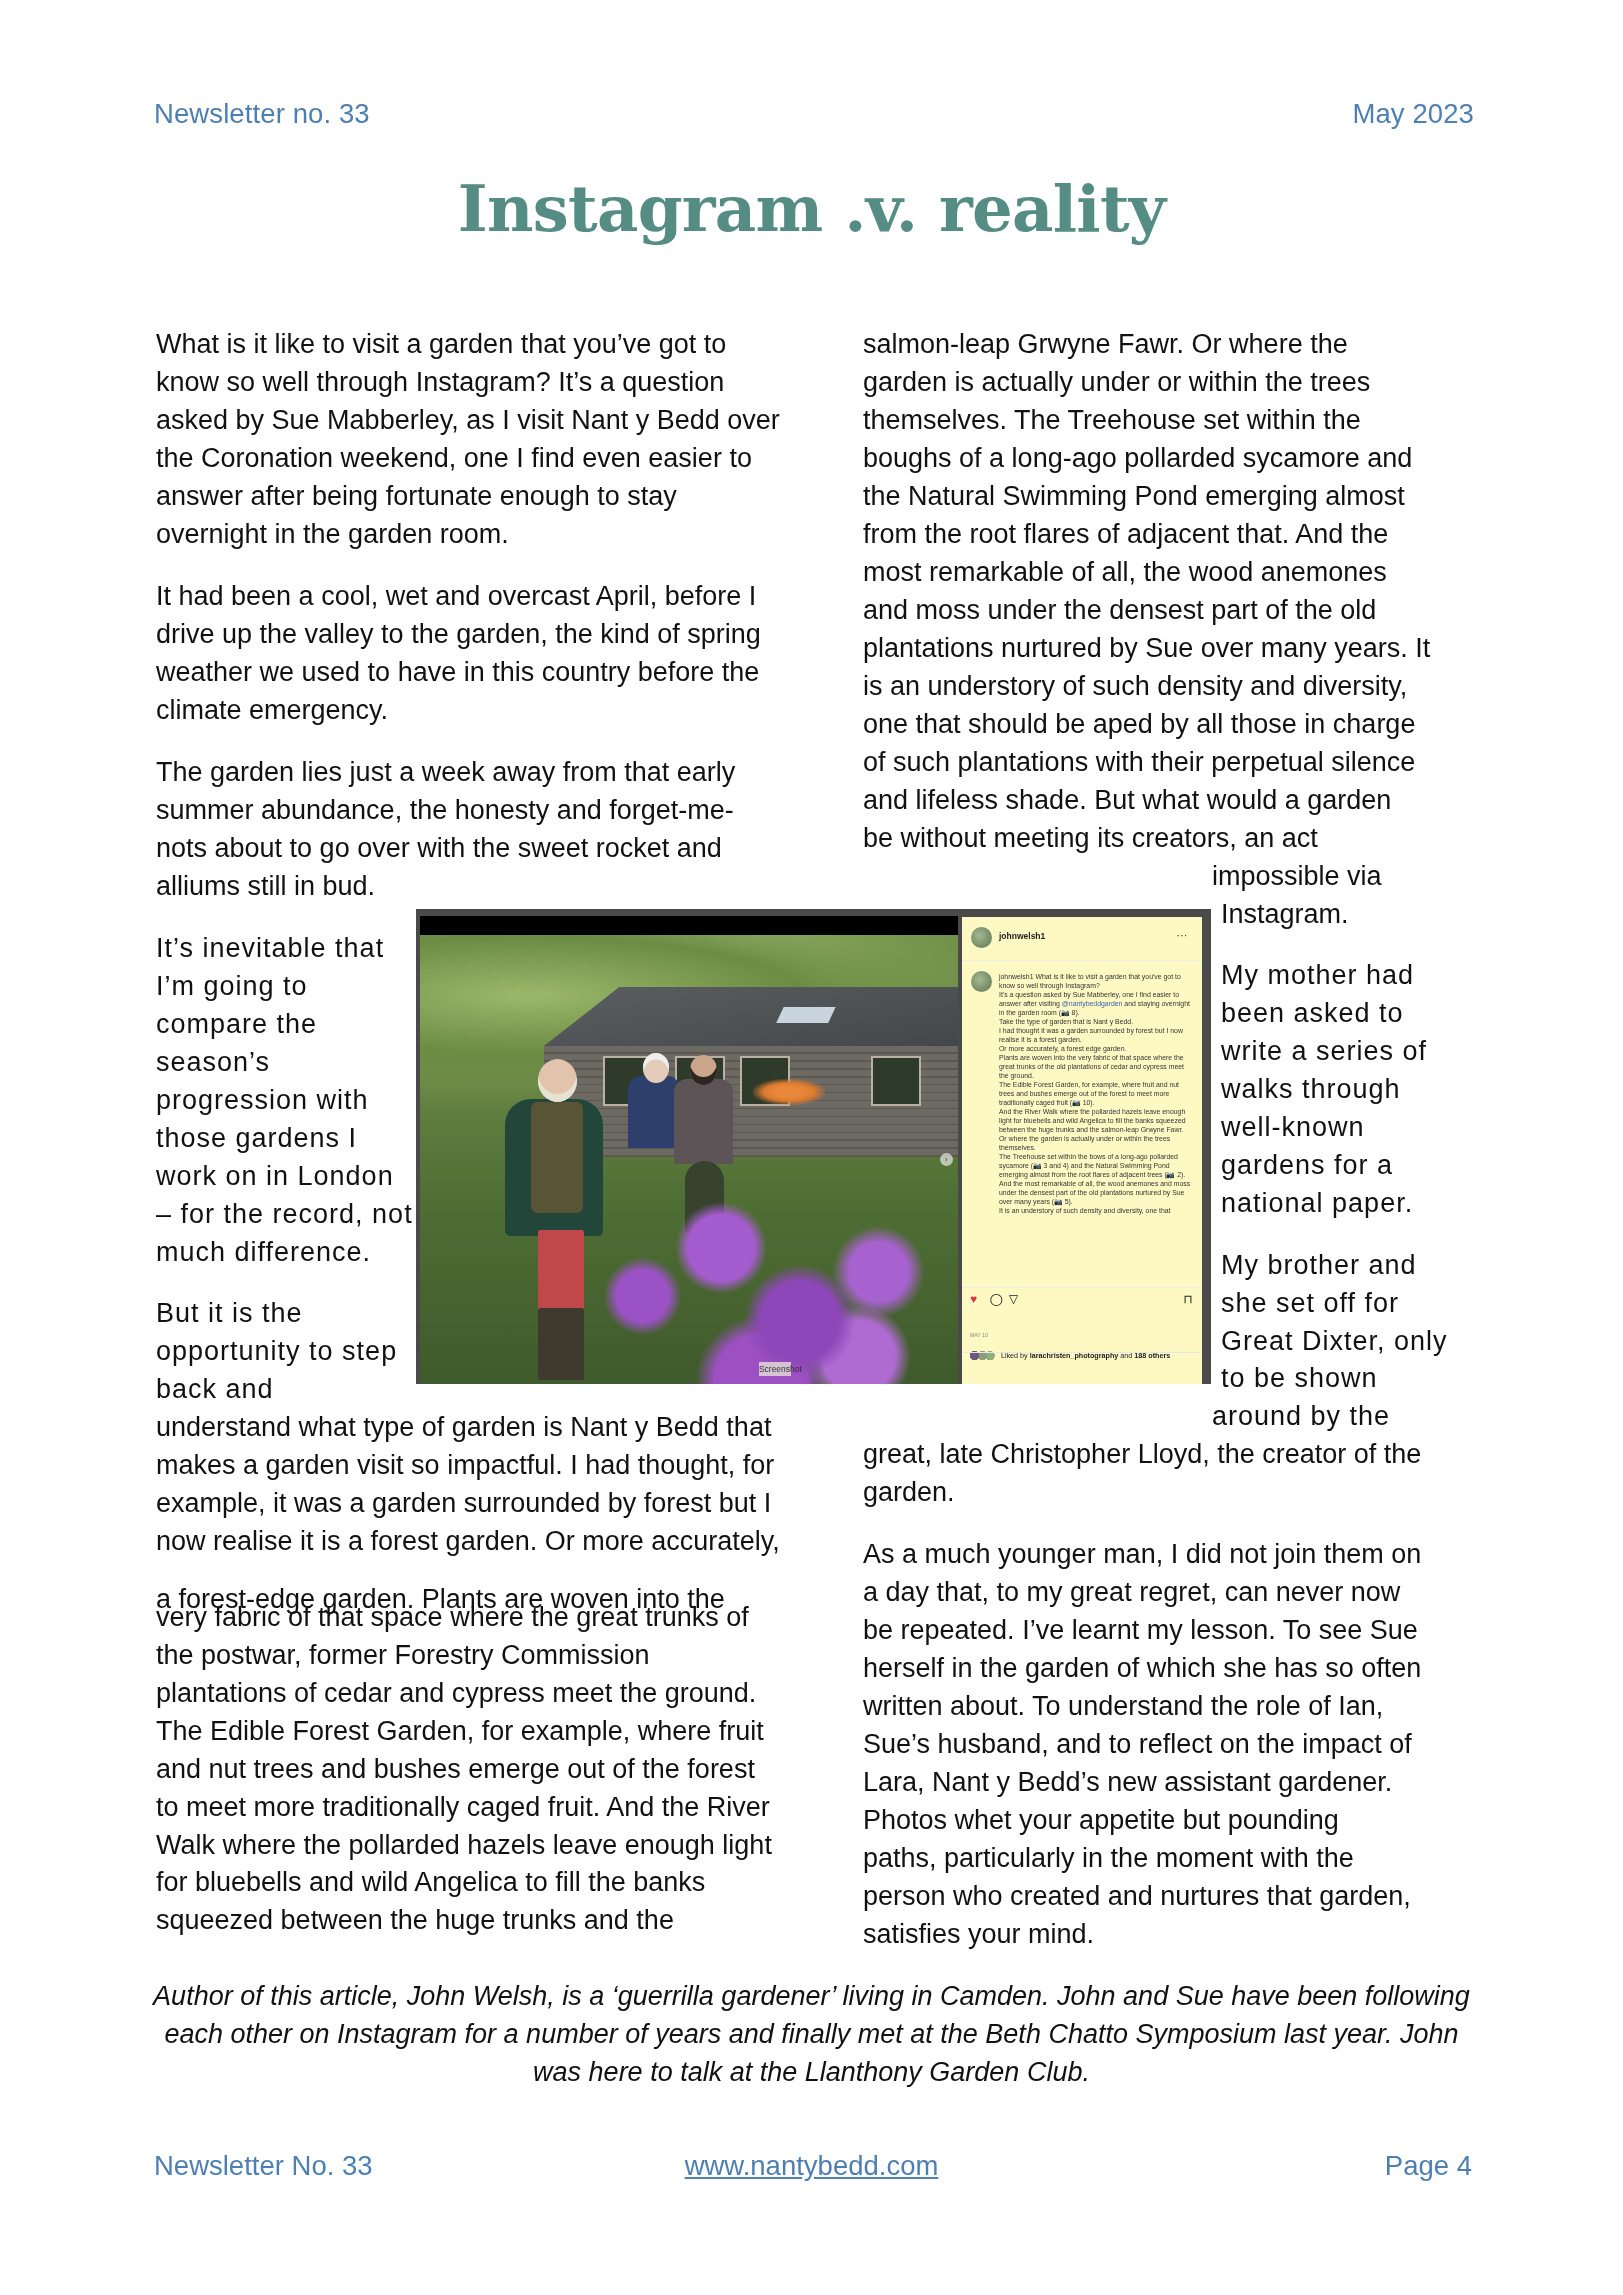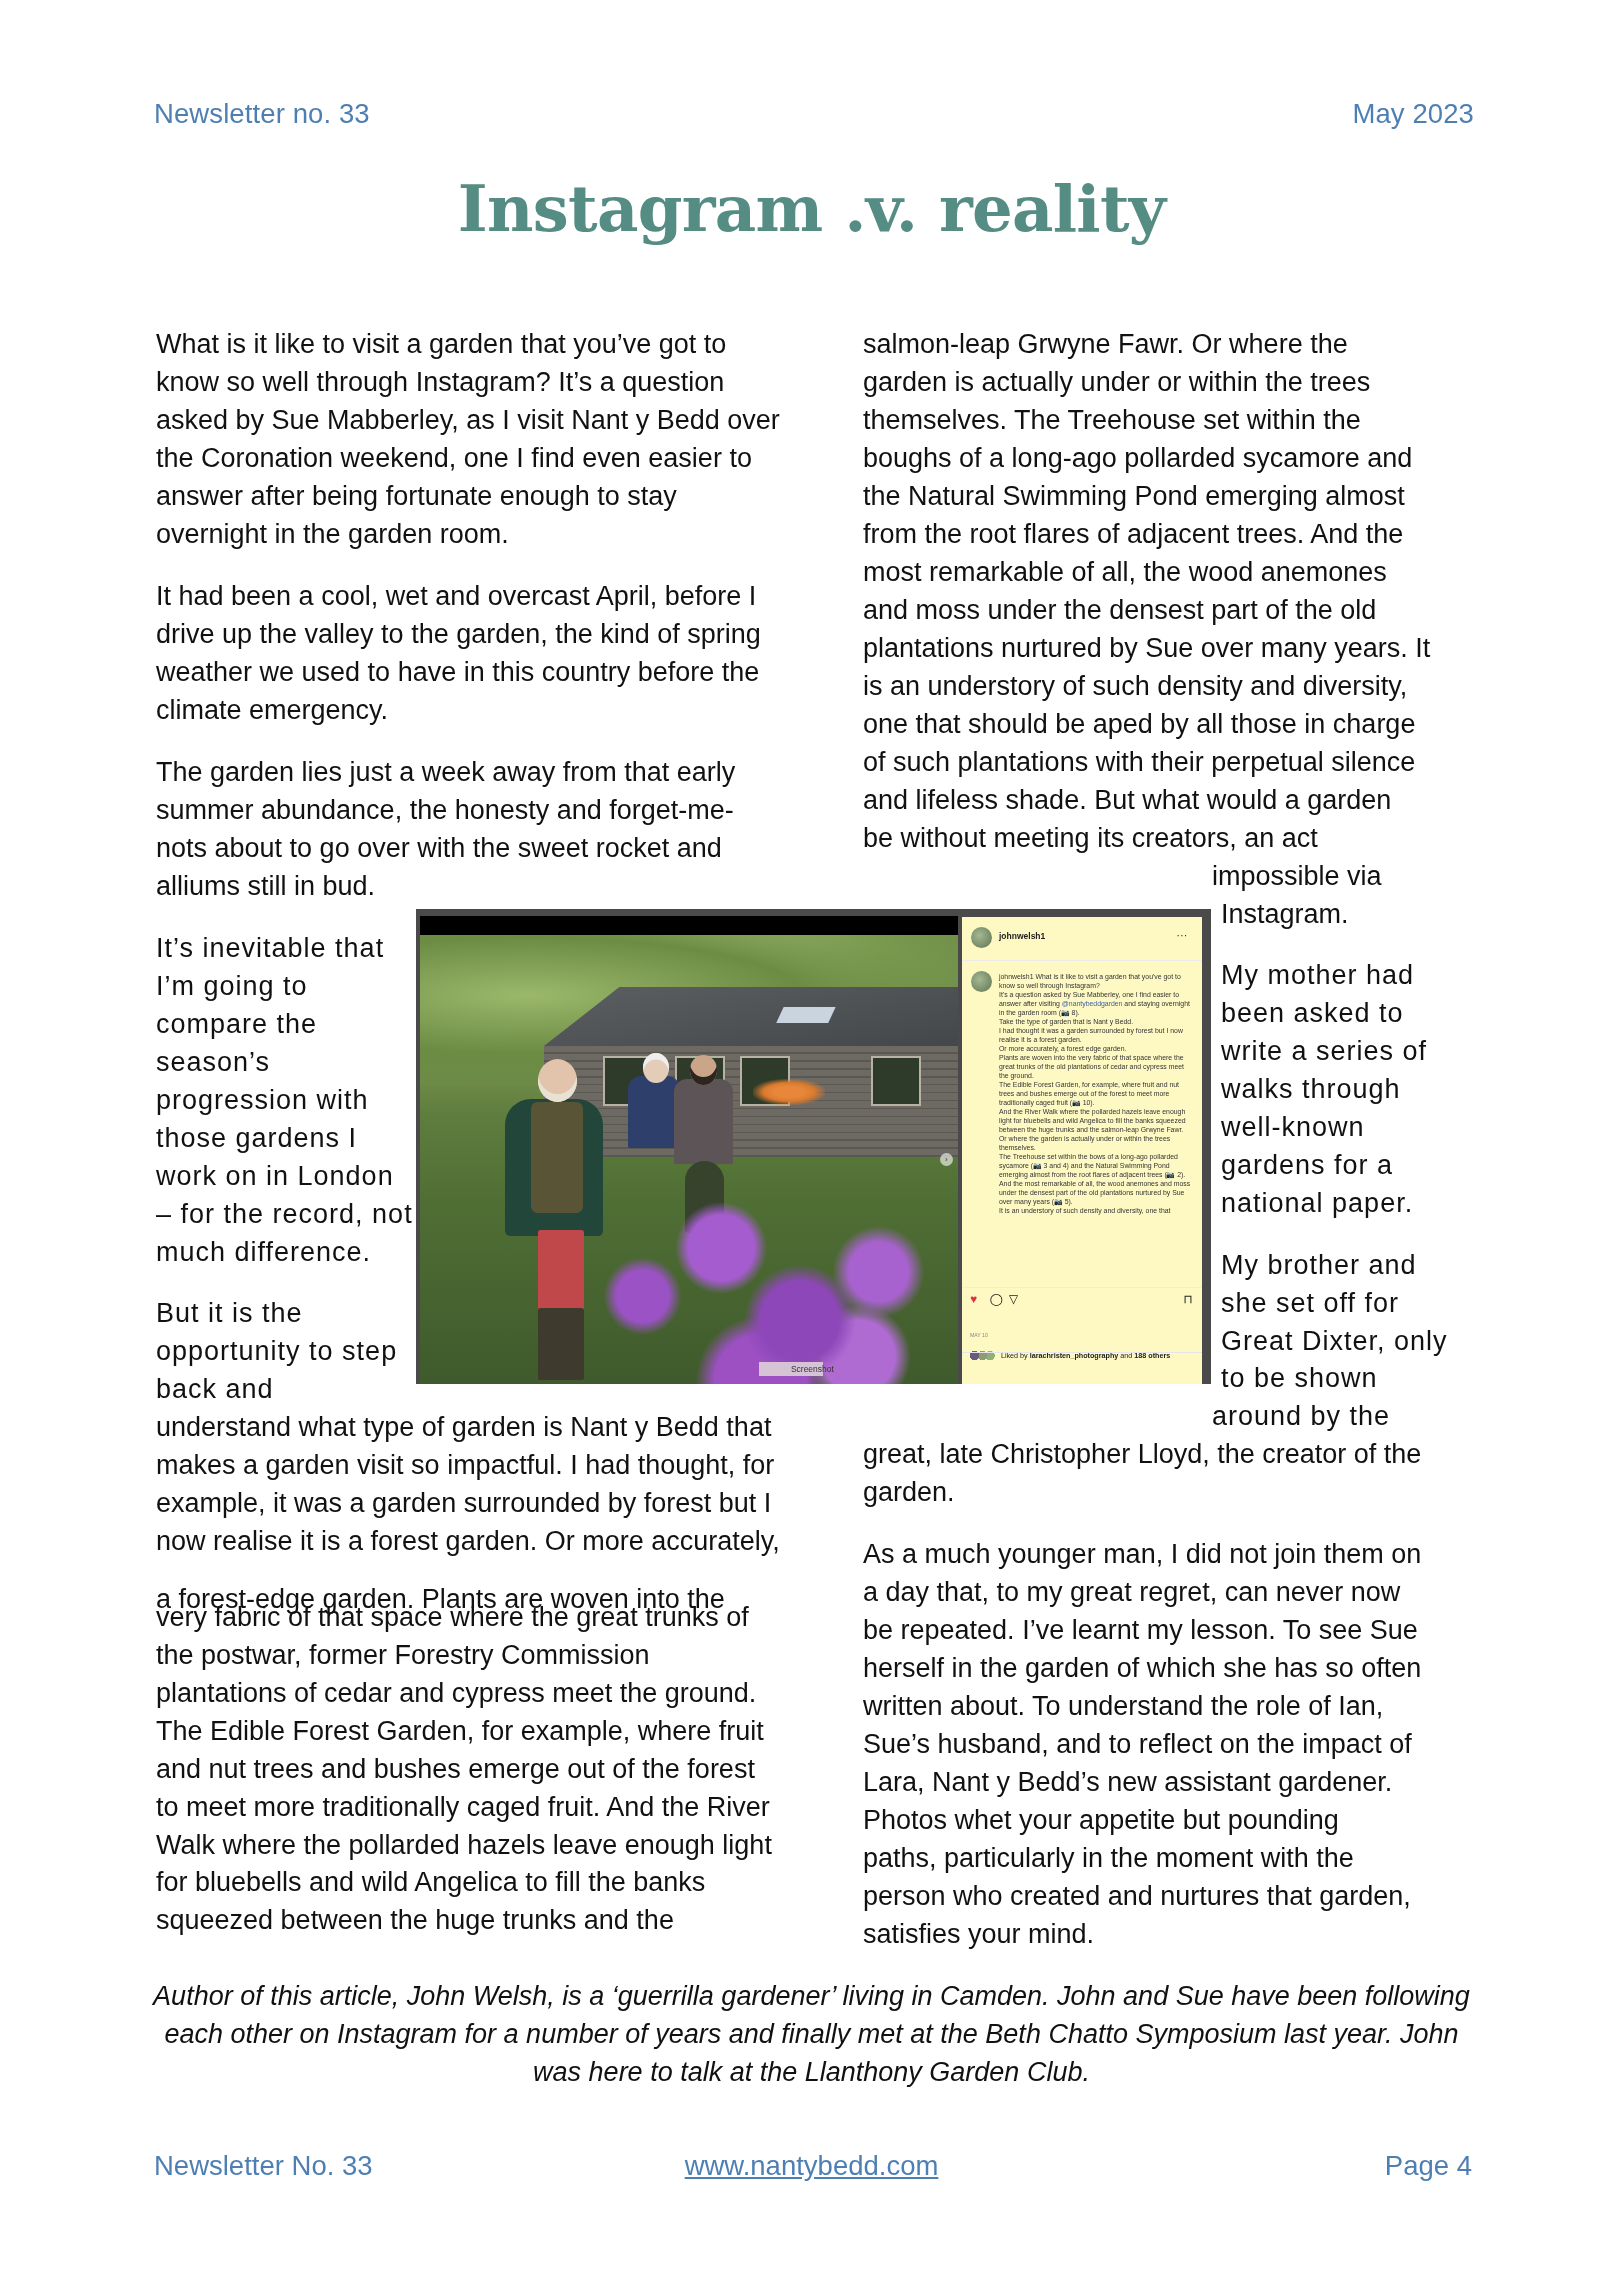--- a/index.html
+++ b/index.html
@@ -30,21 +30,21 @@
   .p-sue-head { left: 118px; top: 124px; width: 39px; height: 43px; background: #e2c4ad; border-radius: 50%; box-shadow: 0 -7.9px 0 #e8e2d2 inset; }
   .p-sue-legs { left: 118px; top: 295px; width: 46px; height: 85px; background: #c0474a; border-radius: 2.6px; }
   .p-sue-boots { left: 118px; top: 373px; width: 46px; height: 72px; background: #3e3b2e; border-radius: 2.6px; }
   .p-ian { left: 208px; top: 141px; width: 52px; height: 72px; background: #2d3f6a; border-radius: 13px 13px 2.6px 2.6px; }
   .p-ian-head { left: 223px; top: 118px; width: 26px; height: 29.5px; background: #e3ccb8; border-radius: 50%; box-shadow: 0 6.5px 0 #eeeeee inset; }
   .p-lara { left: 254px; top: 144px; width: 59px; height: 85px; background: #5d5458; border-radius: 13px 13px 2.6px 2.6px; }
   .p-lara-head { left: 270px; top: 120px; width: 27.5px; height: 30px; background: #caa58a; border-radius: 50%; box-shadow: 0 -7.9px 0 #2d2520 inset; }
   .p-lara-legs { left: 265px; top: 226px; width: 39px; height: 72px; background: #38432e; }
   .flowers { position: absolute; left: 144px; top: 216px; width: 393px; height: 242px; background: radial-gradient(circle at 20% 60%, #9a52c4 0 26px, transparent 39px), radial-gradient(circle at 40% 40%, #a55ccf 0 33px, transparent 46px), radial-gradient(circle at 60% 70%, #8e47b8 0 39px, transparent 56px), radial-gradient(circle at 80% 50%, #a862cf 0 29.5px, transparent 46px), radial-gradient(circle at 50% 95%, #9c50c2 0 46px, transparent 65px), radial-gradient(circle at 75% 85%, #b06bd3 0 36px, transparent 52px); }
   .orange-flowers { position: absolute; left: 333px; top: 144px; width: 72px; height: 26px; background: radial-gradient(ellipse at center, #e8873a 0 30%, #d97a2e 50%, transparent 75%); }
-  .screenshot-tag { position: absolute; left: 339px; top: 446px; width: 32px; height: 14.4px; background: #d6c3d6; color: #333; font-size: 8.5px; text-align: left; line-height: 14.4px; padding-left: 32px; }
+  .screenshot-tag { position: absolute; left: 339px; top: 446px; width: 32px; height: 14.4px; background: #d6c3d6; color: #333; font-size: 8.5px; text-align: left; line-height: 14.4px; }
   .photo-next { position: absolute; right: 5.2px; top: 237px; width: 13px; height: 13px; border-radius: 50%; background: rgba(255,255,255,0.6); color: #333; font-size: 7.9px; text-align: center; line-height: 13px; }
 
   .insta-panel { position: absolute; left: 546px; top: 7.9px; width: 240px; height: 467px; background: #fef9c3; }
   .ip-head { position: absolute; left: 0; top: 0; width: 100%; height: 43px; border-bottom: 0.7px solid #ececec; }
   .ip-avatar { position: absolute; width: 21px; height: 21px; border-radius: 50%; background: radial-gradient(circle at 40% 40%, #a5b894, #5e7350); }
   .ip-user { position: absolute; left: 37px; top: 14.4px; font-size: 8.5px; color: #222; font-weight: bold; }
   .ip-more { position: absolute; right: 14.4px; top: 11.8px; font-size: 10.5px; color: #333; letter-spacing: 0.7px; }
   .ip-caption { position: absolute; left: 37px; top: 55px; width: 196px; font-size: 6.9px; line-height: 9px; color: #333; white-space: pre-line; }
   .ip-caption .mention { color: #3b5ea8; }
   .ip-actions { position: absolute; left: 0; top: 370px; width: 100%; height: 22px; border-top: 0.7px solid #ececec; }
@@ -127,21 +127,21 @@
   </div>
 </div>
 
 <div>
   <div>
     <div class="line col-r" style="top:325px">salmon-leap Grwyne Fawr. Or where the</div>
     <div class="line col-r" style="top:363px">garden is actually under or within the trees</div>
     <div class="line col-r" style="top:401px">themselves. The Treehouse set within the</div>
     <div class="line col-r" style="top:439px">boughs of a long-ago pollarded sycamore and</div>
     <div class="line col-r" style="top:477px">the Natural Swimming Pond emerging almost</div>
-    <div class="line col-r" style="top:515px">from the root flares of adjacent trees. And the</div>
+    <div class="line col-r" style="top:515px">from the root flares of adjacent that. And the</div>
     <div class="line col-r" style="top:553px">most remarkable of all, the wood anemones</div>
     <div class="line col-r" style="top:591px">and moss under the densest part of the old</div>
     <div class="line col-r" style="top:629px">plantations nurtured by Sue over many years. It</div>
     <div class="line col-r" style="top:667px">is an understory of such density and diversity,</div>
     <div class="line col-r" style="top:705px">one that should be aped by all those in charge</div>
     <div class="line col-r" style="top:743px">of such plantations with their perpetual silence</div>
     <div class="line col-r" style="top:781px">and lifeless shade. But what would a garden</div>
     <div class="line col-r" style="top:819px">be without meeting its creators, an act</div>
     <div class="line" style="top:857px; left:1212px">impossible via</div>
     <div class="line" style="top:895px; left:1221px">Instagram.</div>

